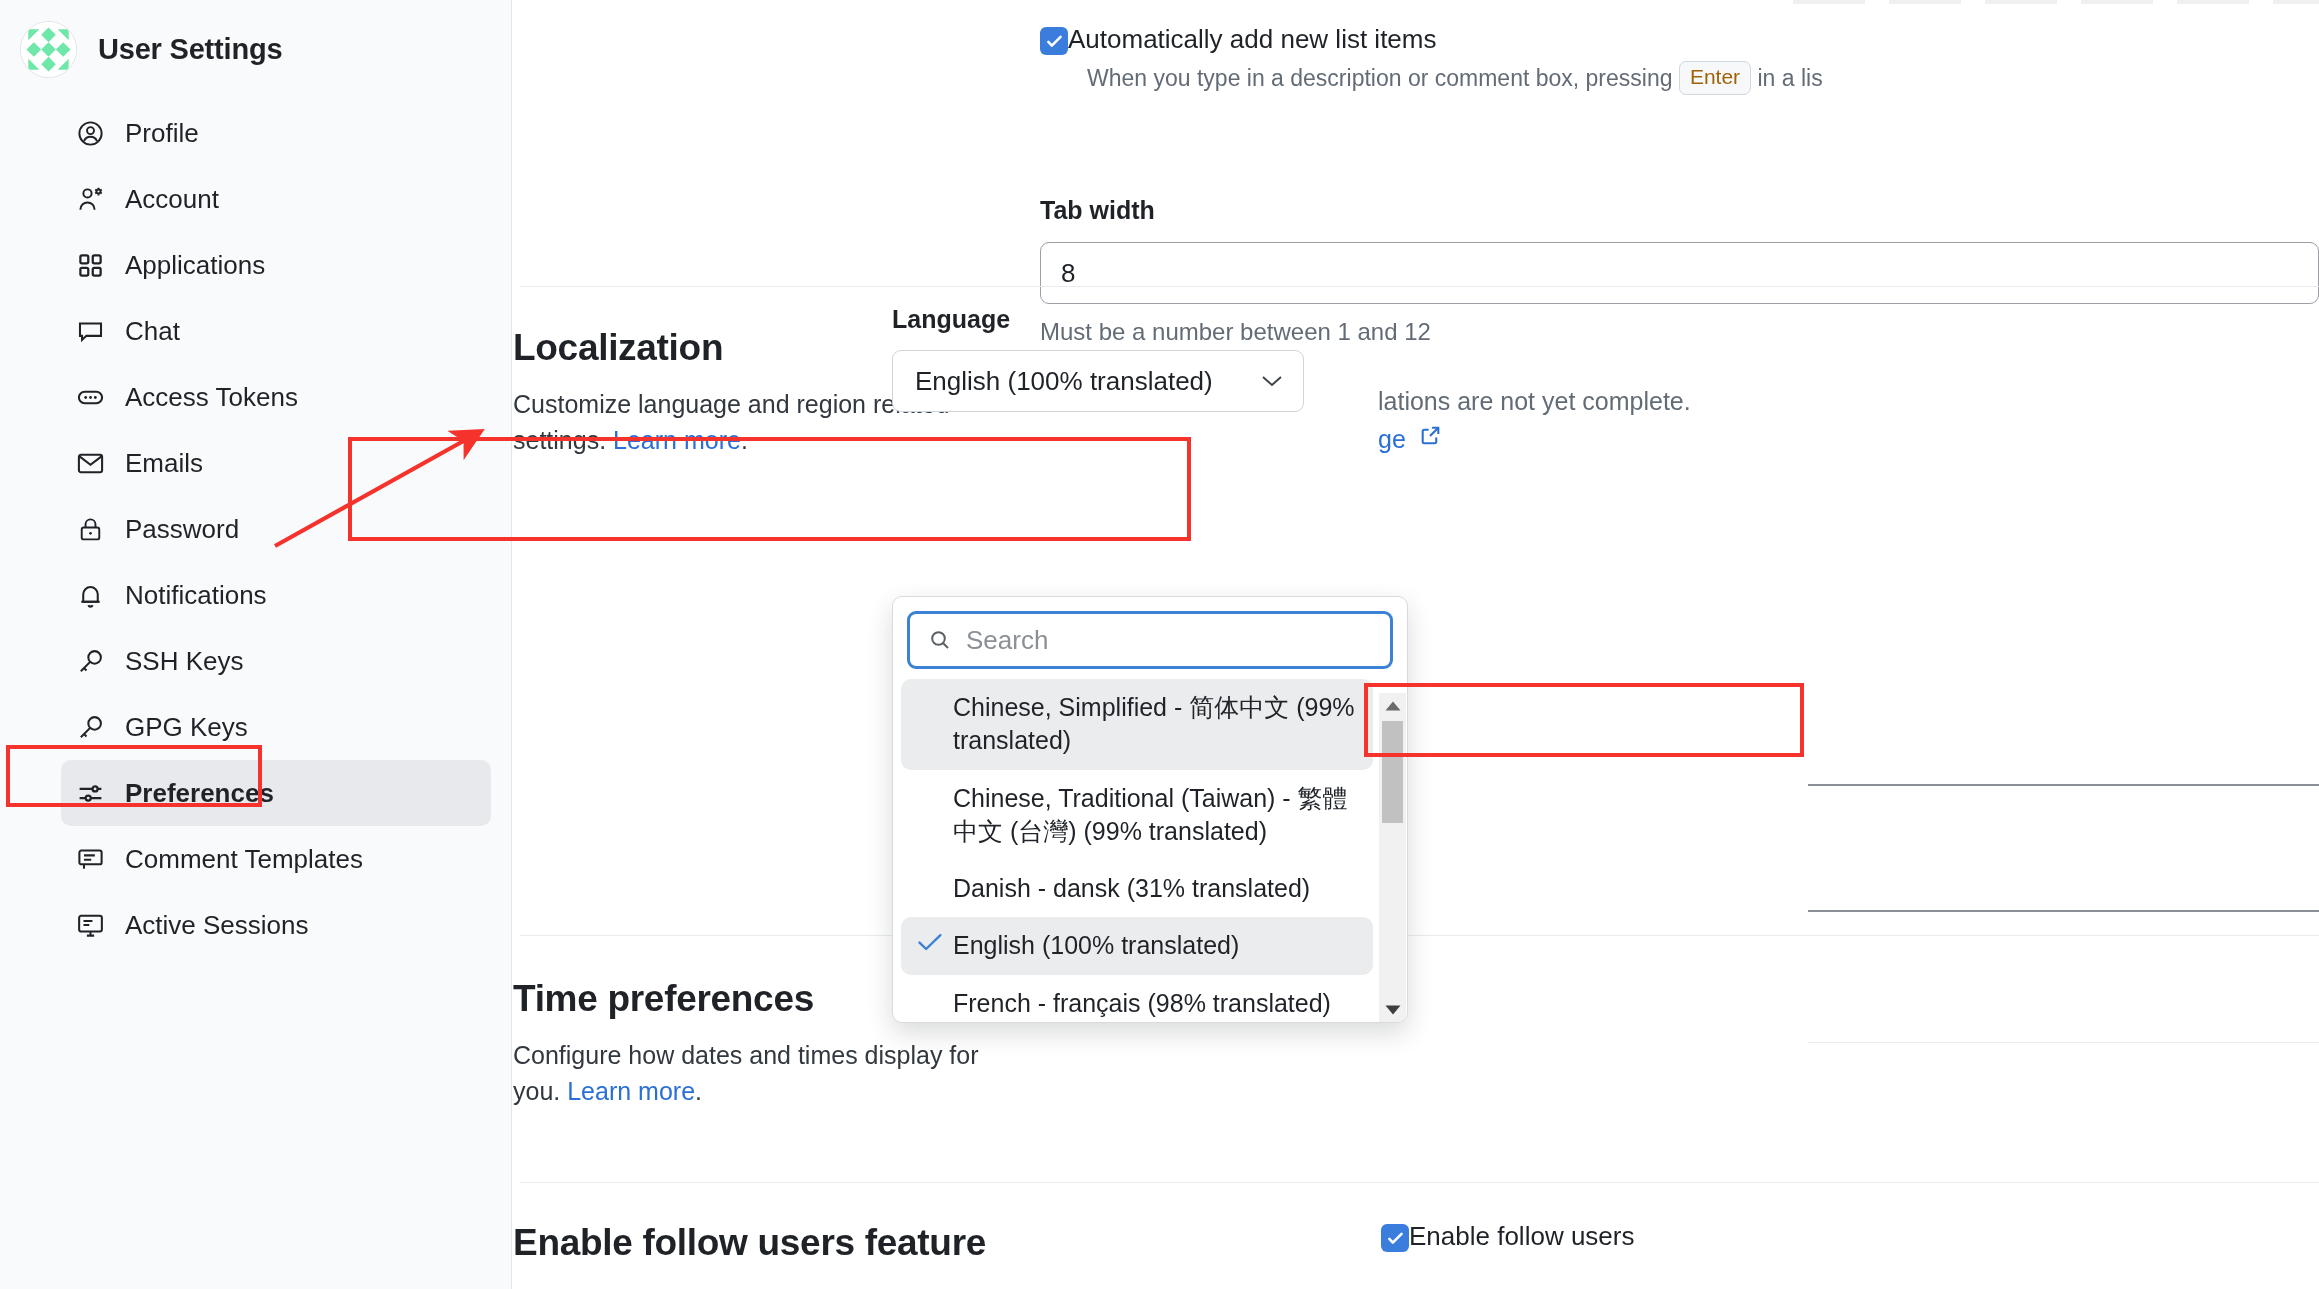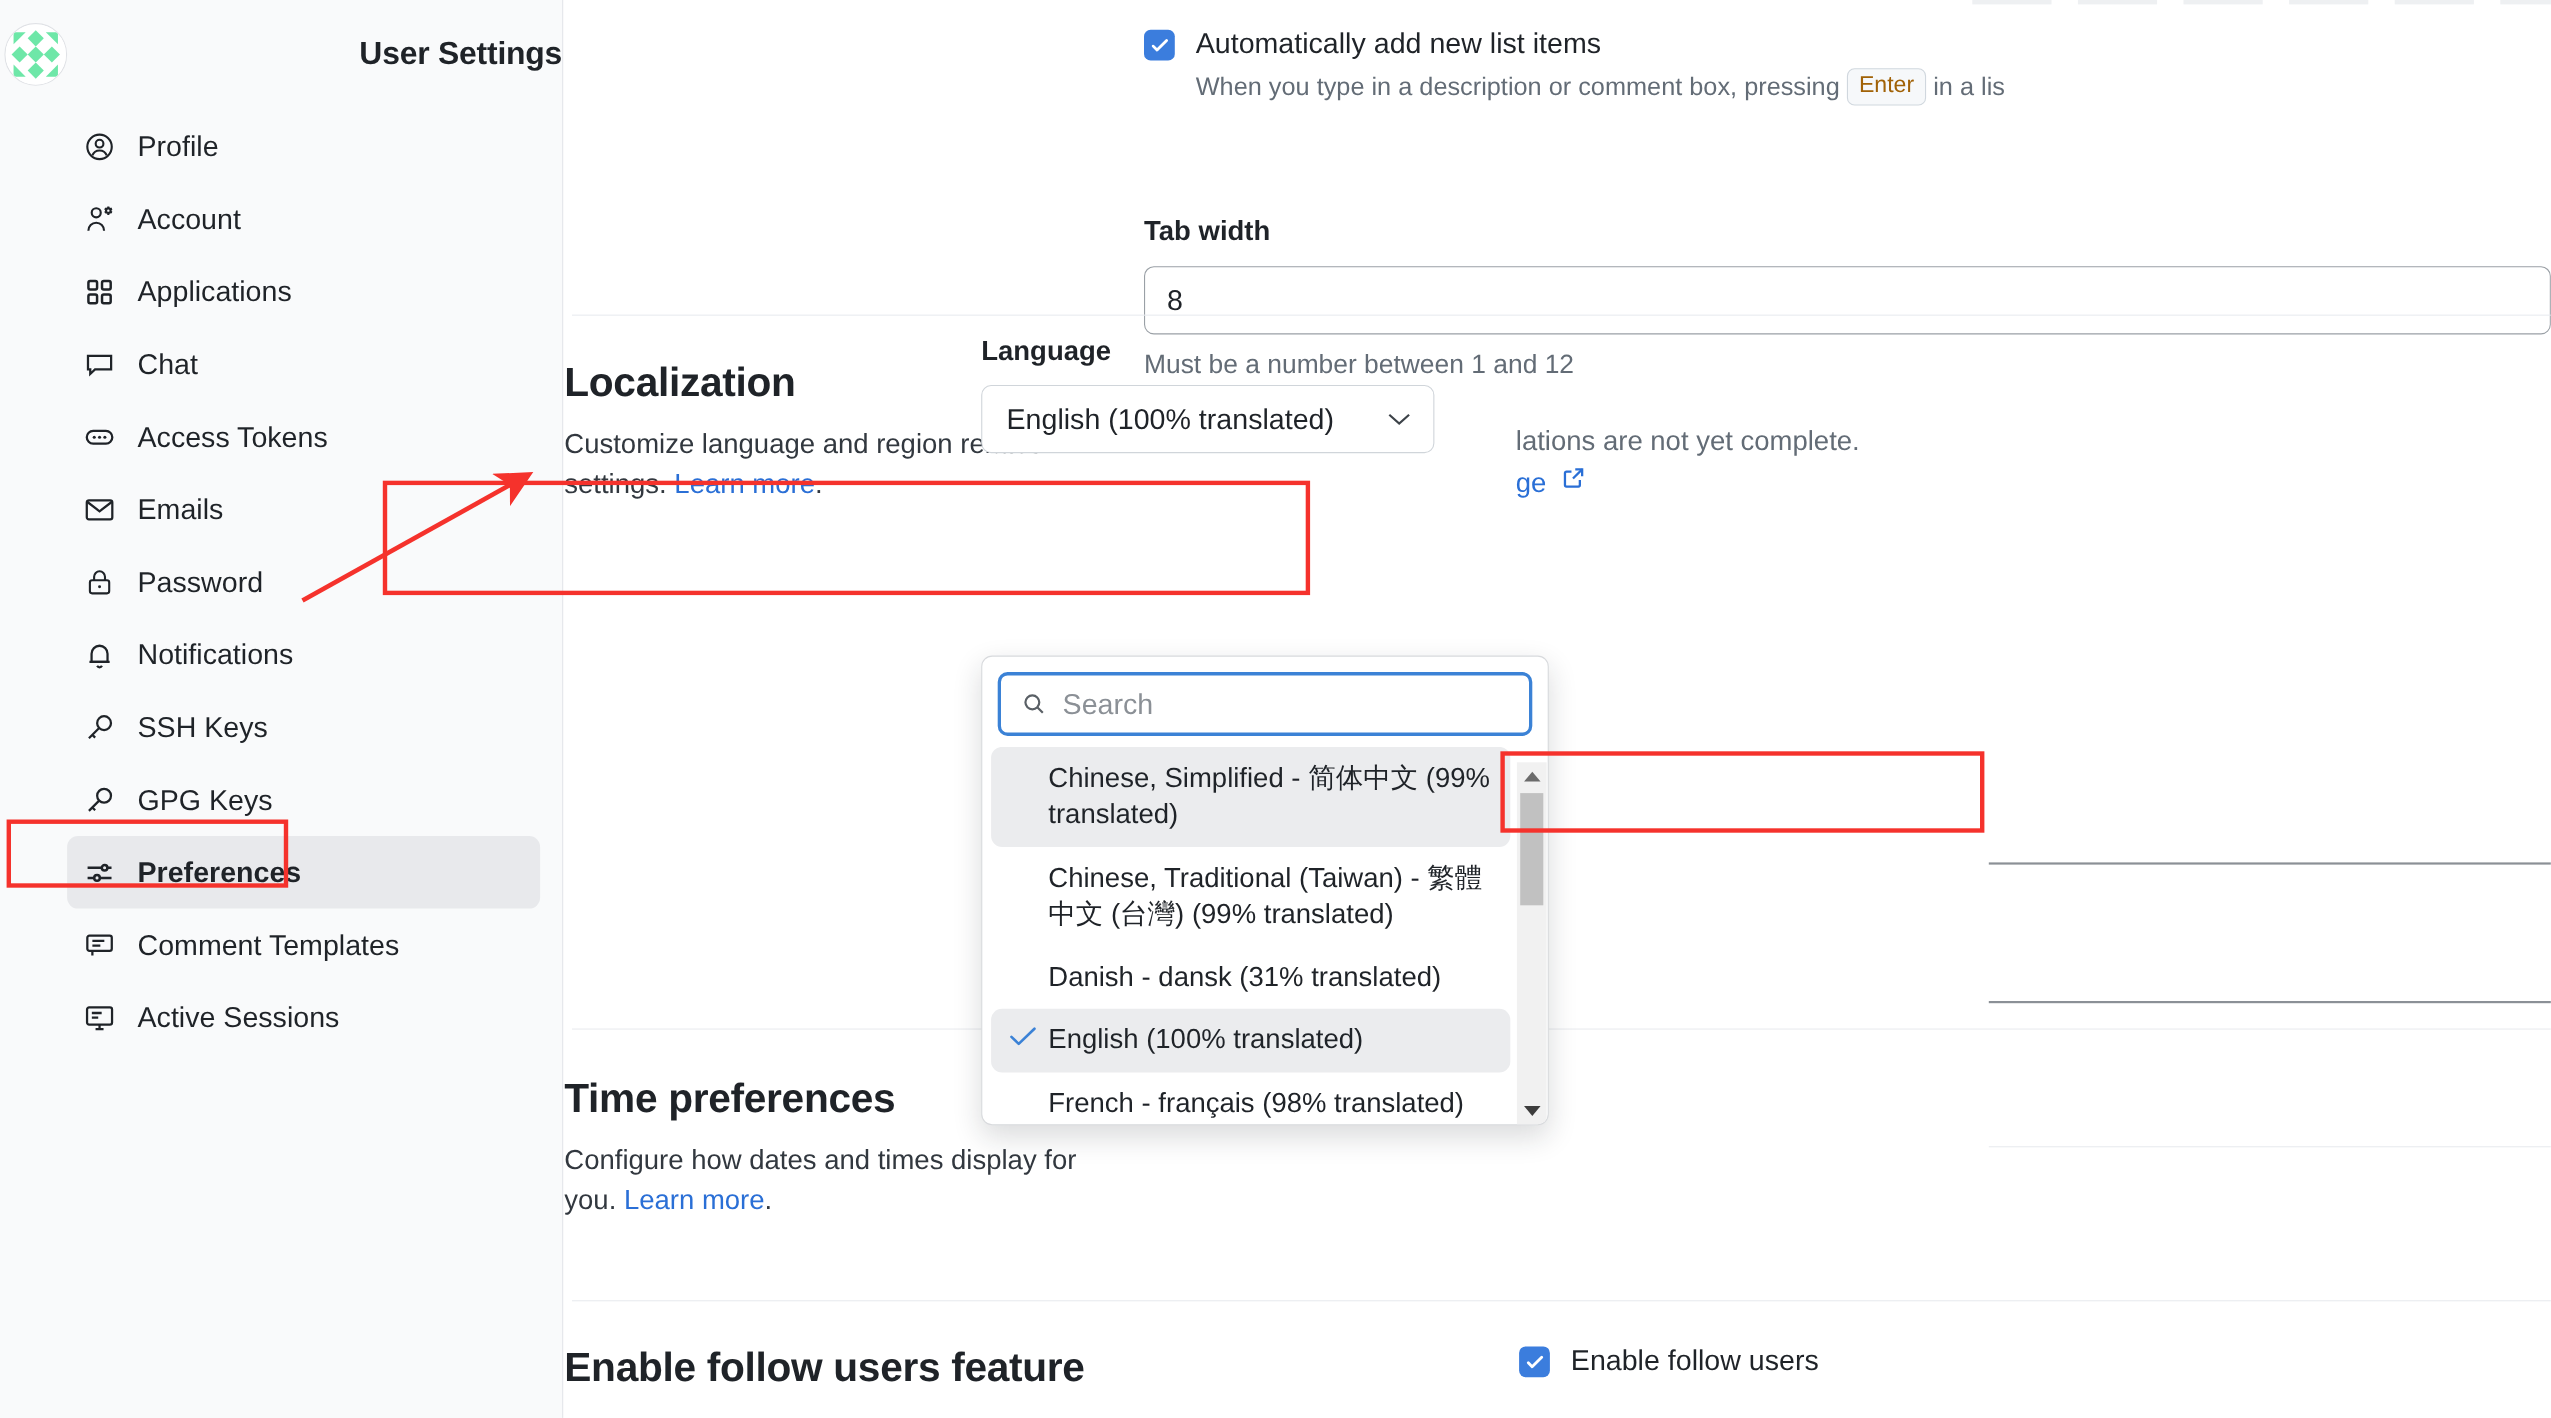--- a/index.html
+++ b/index.html
@@ -15,23 +15,22 @@
 
   
   .sidebar {
     position: absolute; left: 0; top: 0;
     width: 512px; height: 1289px;
     background: #f9fafb;
     border-right: 1px solid #e4e6ea;
   }
   .brand {
     display: flex; align-items: center; gap: 21px;
-    padding: 13px 0 0 4px;
+    padding: 13px 0 0 20px;
     height: 86px;
-    justify-content: space-between;
   }
   .avatar {
     width: 57px; height: 57px; border-radius: 50%;
     border: 1px solid #e0e2e6;
     background: #ffffff;
     position: relative; overflow: hidden; flex: none;
   }
   .avatar svg { display:block; width: 100%; height: 100%; }
   .brand-title {
     font-size: 29px; font-weight: 700; color: #1f2328;
@@ -60,21 +59,21 @@
   }
   .ghost-tabs { position: absolute; top: 0; left: 1280px; width: 520px; height: 8px; }
   .ghost-tabs i {
     position: absolute; top: 0; height: 4px; width: 72px;
     background: #eef0f2; display: block;
   }
 
   .divider { height: 1px; background: #e9ebef; }
 
   
-  .cbrow { display: flex; align-items: center; gap: 19px; }
+  .cbrow { display: flex; align-items: center; }
   .checkbox {
     width: 28px; height: 28px; border-radius: 6px;
     background: #3b7ddd; flex: none;
     display: flex; align-items: center; justify-content: center;
     margin-top: 2px;
   }
   .checkbox svg { display: block; }
   .cb-label { font-size: 26px; color: #1f2328; line-height: 1.15; }
   .cb-help {
     font-size: 23px; color: #636c76; line-height: 1.35;

